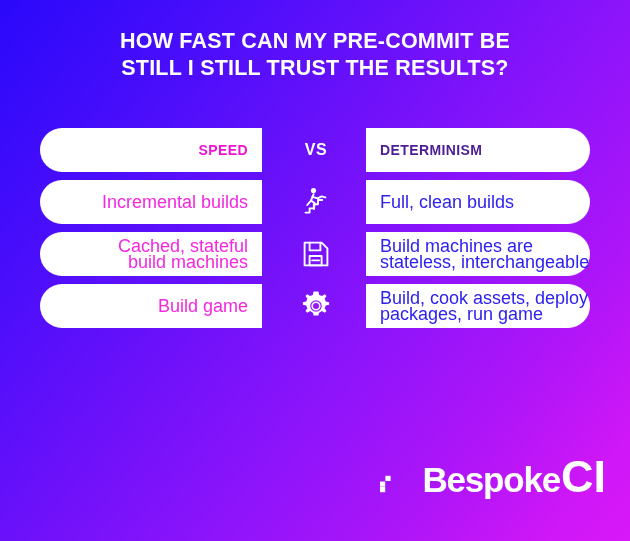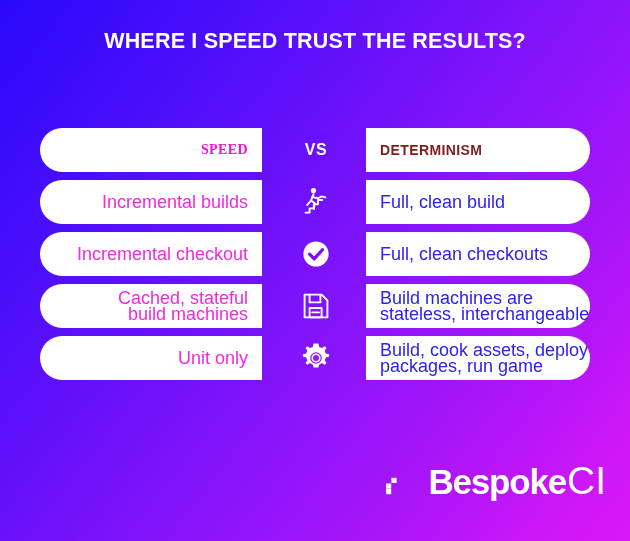--- a/index.html
+++ b/index.html
@@ -101,22 +101,22 @@
     color: #2f21ee;
   }
 
   
   .row-header .pill-left .pill-text,
   .row-header .pill-right .pill-text {
     font-weight: bold;
     font-size: 14px;
     letter-spacing: 0.4px;
   }
-  .row-header .pill-left .pill-text { color: #f013d0; font-family: Liberation Serif, serif; }
-  .row-header .pill-right .pill-text { color: #7f1d1d; }
+  .row-header .pill-left .pill-text { color: #f013d0; }
+  .row-header .pill-right .pill-text { color: #4c1d95; }
 
   
   .center-cell {
     position: absolute;
     left: 262px;
     top: 0;
     width: 108px;
     height: 100%;
     display: flex;
     align-items: center;
@@ -158,34 +158,35 @@
   }
   .logo-mark svg { display: block; width: 13px; height: 26px; }
   .logo-bespoke {
     font-size: 35px;
     font-weight: bold;
     letter-spacing: -1.2px;
     color: #ffffff;
     margin-left: 28px;
   }
   .logo-ci {
-    font-size: 39px;
-    font-weight: normal;
+    font-size: 45px;
+    font-weight: bold;
     letter-spacing: 0px;
     color: #ffffff;
     margin-left: 1px;
   }
 </style>
 </head>
 <body>
 
 <div id="infographic">
 
   <div class="title-block">
-    <span class="title-line">WHERE I SPEED TRUST THE RESULTS?</span>
+    <span class="title-line">HOW FAST CAN MY PRE-COMMIT BE</span>
+    <span class="title-line">STILL I STILL TRUST THE RESULTS?</span>
   </div>
 
   <div class="rows">
 
     <div class="row row-header">
       <div class="pill pill-left">
         <span class="pill-text">SPEED</span>
       </div>
       <div class="center-cell">
         <span class="vs-label">VS</span>
@@ -207,41 +208,25 @@
               <path d="M14.6 9.2 L12.0 15.6 L15.6 18.0 L15.0 24.0"></path>
               <path d="M13.4 11.8 L18.6 13.4"></path>
               <path d="M12.0 15.6 L8.2 20.0"></path>
               <path d="M18.6 13.4 L22.6 11.4 L26.4 12.4"></path>
               <path d="M6.5 27.6 L10.6 27.6 L10.6 23.4 L14.8 23.4 L14.8 19.2 L19.0 19.2 L19.0 15.0 L23.2 15.0"></path>
             </g>
           </svg>
         </span>
       </div>
       <div class="pill pill-right">
-        <span class="pill-text">Full, clean build</span>
-      </div>
-    </div>
-
-
-    <div class="row">
-      <div class="pill pill-left">
-        <span class="pill-text">Incremental checkout</span>
-      </div>
-      <div class="center-cell">
-        <span class="center-icon">
-          <svg viewBox="0 0 34 34" xmlns="http://www.w3.org/2000/svg">
-            <circle cx="17" cy="17" r="12.6" fill="#ffffff"></circle>
-            <path d="M10.6 17.2 L15.2 21.8 L23.6 12.6" fill="none" stroke="#7a10fa" stroke-width="3.2" stroke-linecap="round" stroke-linejoin="round"></path>
-          </svg>
-        </span>
-      </div>
-      <div class="pill pill-right">
-        <span class="pill-text">Full, clean checkouts</span>
-      </div>
-    </div>
+        <span class="pill-text">Full, clean builds</span>
+      </div>
+    </div>
+
+
 
     <div class="row">
       <div class="pill pill-left">
         <span class="pill-text">Cached, stateful<br>build machines</span>
       </div>
       <div class="center-cell">
         <span class="center-icon">
           <svg viewBox="0 0 34 34" xmlns="http://www.w3.org/2000/svg">
             <g fill="none" stroke="#ffffff" stroke-width="1.9" stroke-linejoin="round" stroke-linecap="round">
               <path d="M5.6 5.6 L22.6 5.6 L28.4 11.4 L28.4 28.4 L5.6 28.4 Z"></path>
@@ -252,21 +237,21 @@
           </svg>
         </span>
       </div>
       <div class="pill pill-right">
         <span class="pill-text">Build machines are<br>stateless, interchangeable</span>
       </div>
     </div>
 
     <div class="row">
       <div class="pill pill-left">
-        <span class="pill-text">Unit only</span>
+        <span class="pill-text">Build game</span>
       </div>
       <div class="center-cell">
         <span class="center-icon">
           <svg viewBox="0 0 34 34" xmlns="http://www.w3.org/2000/svg">
             <path fill="#ffffff" d="M17 2.6 l2.4 0 0.8 3.4 a11.6 11.6 0 0 1 2.7 1.1 l2.9 -1.9 1.7 1.7 -1.9 2.9 a11.6 11.6 0 0 1 1.1 2.7 l3.4 0.8 0 2.4 -3.4 0.8 a11.6 11.6 0 0 1 -1.1 2.7 l1.9 2.9 -1.7 1.7 -2.9 -1.9 a11.6 11.6 0 0 1 -2.7 1.1 l-0.8 3.4 -2.4 0 -2.4 0 -0.8 -3.4 a11.6 11.6 0 0 1 -2.7 -1.1 l-2.9 1.9 -1.7 -1.7 1.9 -2.9 a11.6 11.6 0 0 1 -1.1 -2.7 l-3.4 -0.8 0 -2.4 3.4 -0.8 a11.6 11.6 0 0 1 1.1 -2.7 l-1.9 -2.9 1.7 -1.7 2.9 1.9 a11.6 11.6 0 0 1 2.7 -1.1 l0.8 -3.4 z"></path>
             <circle cx="17" cy="17" r="6.6" fill="#9b15fb"></circle>
             <circle cx="17" cy="17" r="6.6" fill="none" stroke="#ffffff" stroke-width="1.6"></circle>
             <circle cx="17" cy="17" r="3.8" fill="none" stroke="#ffffff" stroke-width="1.6"></circle>
           </svg>
         </span>

